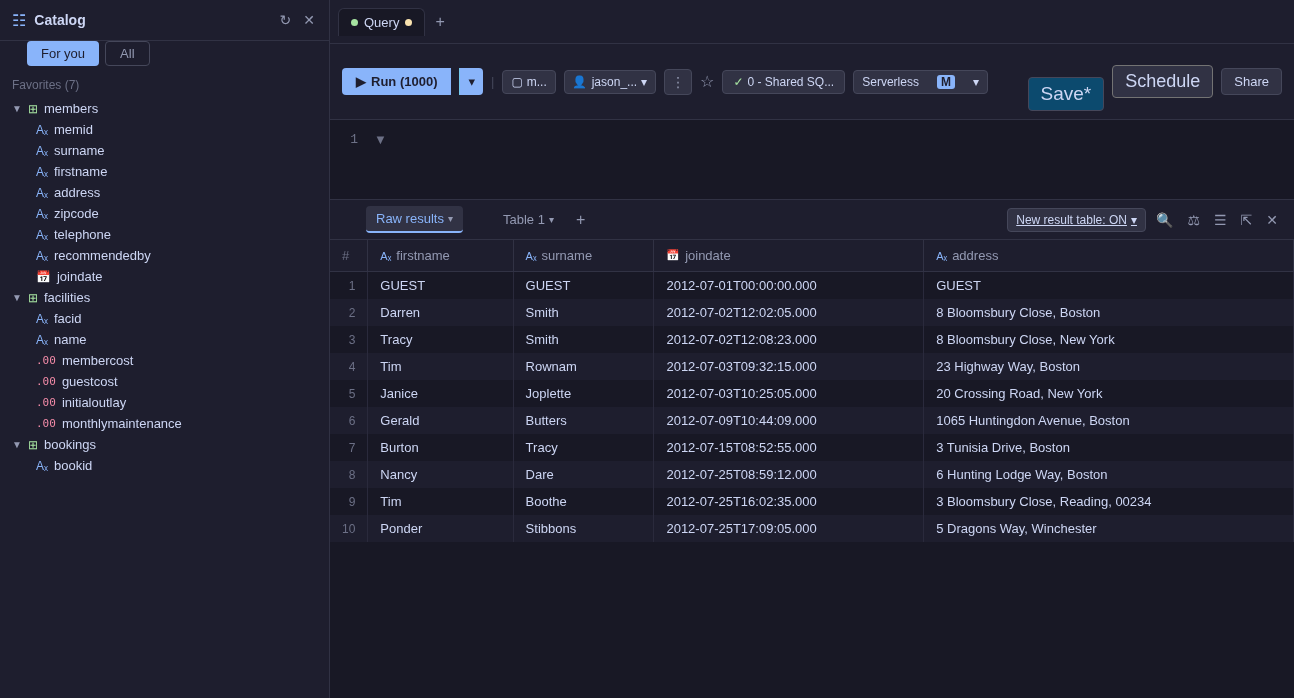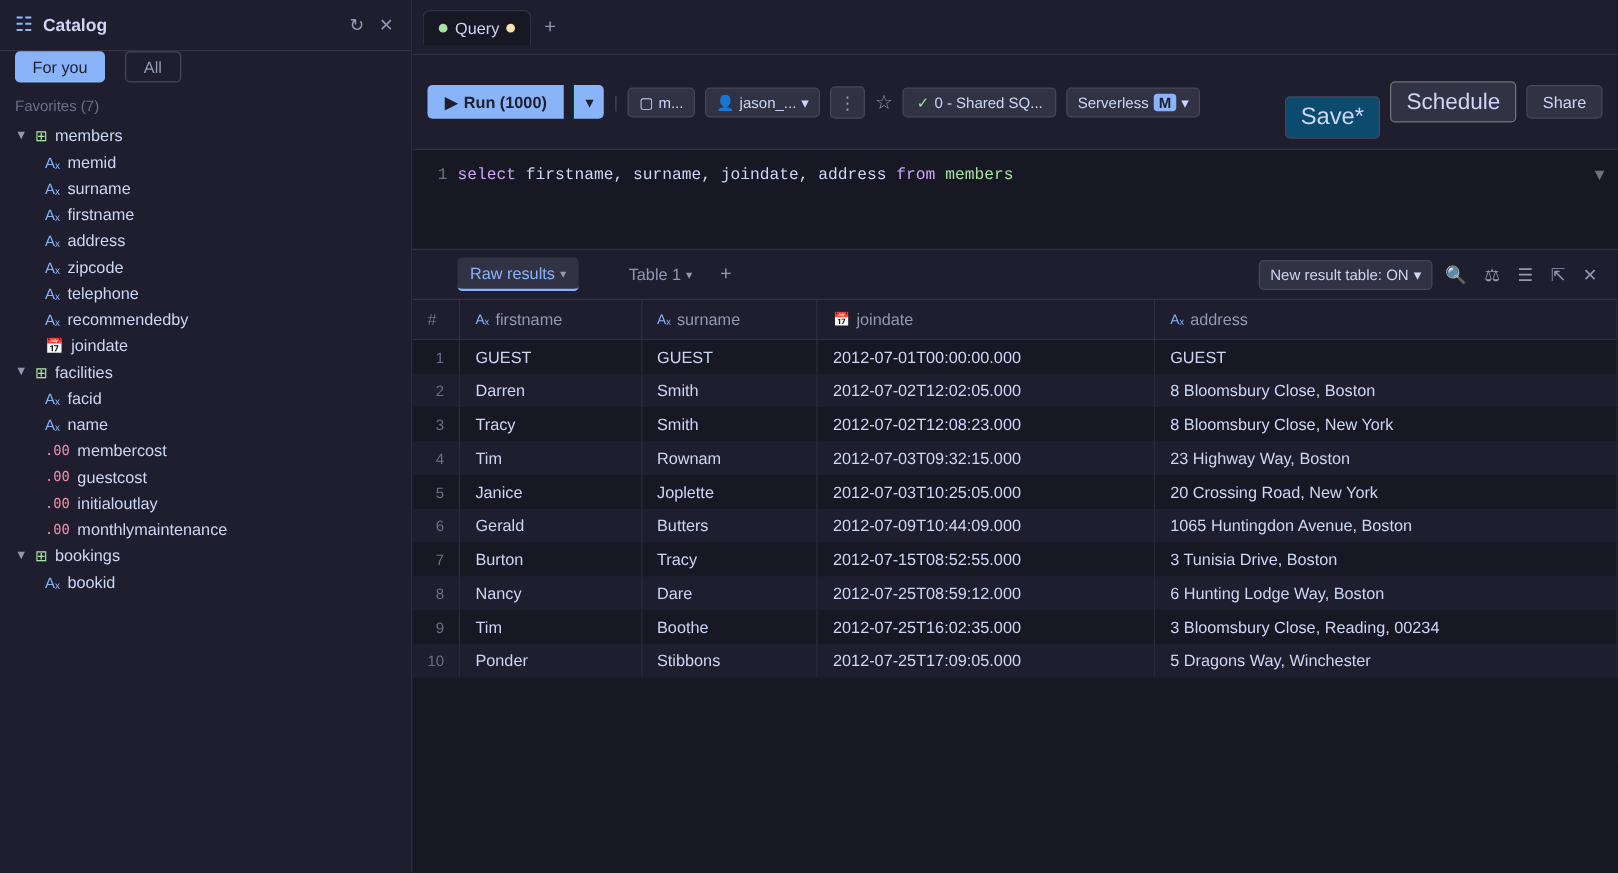--- a/index.html
+++ b/index.html
@@ -8,21 +8,21 @@
     
     .sidebar { width: 330px; min-width: 330px; background: #1e1e2e; border-right: 1px solid #313244; display: flex; flex-direction: column; height: 698px; overflow: hidden; }
     .sidebar-header { display: flex; align-items: center; justify-content: space-between; padding: 10px 12px; border-bottom: 1px solid #313244; }
     .sidebar-header-icons { display: flex; gap: 8px; }
     .icon-btn { background: none; border: none; cursor: pointer; color: #9399b2; font-size: 14px; padding: 2px; display: flex; align-items: center; }
 
     .search-box { padding: 8px 12px; }
     .search-input { width: 100%; background: #313244; border: 1px solid #45475a; border-radius: 4px; padding: 6px 10px; color: #cdd6f4; font-size: 13px; outline: none; }
     .search-input::placeholder { color: #6c7086; }
 
-    .tab-bar { display: flex; gap: 16px; padding: 0 12px 8px; }
+    .tab-bar { display: flex; gap: 6px; padding: 0 27px 8px; }
     .tab-btn { padding: 4px 14px; border-radius: 4px; border: none; cursor: pointer; font-size: 13px; font-weight: 500; }
     .tab-btn.active { background: #89b4fa; color: #1e1e2e; }
     .tab-btn.inactive { background: transparent; color: #9399b2; border: 1px solid #45475a; }
 
     .favorites-label { padding: 4px 12px 6px; font-size: 12px; color: #6c7086; font-weight: 500; }
 
     .tree { overflow-y: auto; flex: 1; padding-bottom: 12px; }
     .tree-item { display: flex; align-items: center; gap: 6px; padding: 3px 12px; cursor: pointer; color: #cdd6f4; font-size: 13px; }
     .tree-item .chevron { color: #9399b2; font-size: 10px; }
     .tree-item .item-icon { color: #89b4fa; font-size: 12px; }
@@ -44,21 +44,21 @@
 
     
     .toolbar { display: flex; align-items: center; gap: 8px; padding: 8px 12px; background: #1e1e2e; border-bottom: 1px solid #313244; }
     .run-btn { display: flex; align-items: center; background: #89b4fa; color: #1e1e2e; border: none; border-radius: 4px 0 0 4px; padding: 6px 14px; cursor: pointer; font-size: 13px; font-weight: 600; gap: 5px; }
     .run-btn-dropdown { background: #89b4fa; color: #1e1e2e; border: none; border-radius: 0 4px 4px 0; padding: 6px 8px; cursor: pointer; font-size: 13px; border-left: 1px solid #74c7ec; }
     .toolbar-sep { color: #45475a; }
     .toolbar-item { display: flex; align-items: center; gap: 4px; color: #cdd6f4; font-size: 12px; background: #313244; border: 1px solid #45475a; border-radius: 4px; padding: 4px 8px; cursor: pointer; }
     .toolbar-star { color: #9399b2; cursor: pointer; font-size: 16px; }
     .toolbar-spacer { flex: 1; }
     .shared-badge { display: flex; align-items: center; gap: 4px; color: #cdd6f4; font-size: 12px; background: #313244; border: 1px solid #45475a; border-radius: 4px; padding: 4px 10px; cursor: pointer; }
-    .serverless-select { display: flex; align-items: center; gap: 4px; color: #cdd6f4; font-size: 12px; background: #313244; border: 1px solid #45475a; border-radius: 4px; padding: 4px 8px; cursor: pointer; }
+    .serverless-select { display: flex; align-items: center; gap: 18px; color: #cdd6f4; font-size: 12px; background: #313244; border: 1px solid #45475a; border-radius: 4px; padding: 4px 8px; cursor: pointer; }
     .save-btn { background: #0c4a6e; border: 1px solid #45475a; border-radius: 4px; padding: 5px 12px; color: #cdd6f4; cursor: pointer; font-size: 19px; margin-top: 25px; }
     .schedule-btn { background: #313244; border: 1px solid #737373; border-radius: 4px; padding: 5px 12px; color: #cdd6f4; cursor: pointer; font-size: 18px; }
     .share-btn { background: #313244; border: 1px solid #45475a; border-radius: 4px; padding: 5px 12px; color: #cdd6f4; cursor: pointer; font-size: 13px; }
 
     
     .editor-area { background: #181825; padding: 8px 0; border-bottom: 1px solid #313244; min-height: 80px; display: flex; }
     .line-numbers { padding: 4px 8px; color: #6c7086; font-family: 'Courier New', monospace; font-size: 13px; text-align: right; min-width: 36px; }
     .code-area { padding: 4px 0; font-family: 'Courier New', monospace; font-size: 13px; color: #cdd6f4; flex: 1; }
     .kw { color: #cba6f7; }
     .tbl { color: #a6e3a1; }
@@ -66,21 +66,21 @@
     
     .results-area { flex: 1; display: flex; flex-direction: column; overflow: hidden; }
 
     
     .results-toolbar { display: flex; align-items: center; padding: 6px 12px; background: #1e1e2e; border-bottom: 1px solid #313244; gap: 6px; }
     .results-tab { display: flex; align-items: center; gap: 4px; padding: 5px 10px; border-radius: 4px; cursor: pointer; font-size: 13px; margin-left: 24px; }
     .results-tab.active { background: #313244; color: #89b4fa; border-bottom: 2px solid #89b4fa; }
     .results-tab.inactive { color: #9399b2; }
     .results-tab-chevron { color: #9399b2; font-size: 10px; }
     .results-spacer { flex: 1; }
-    .new-result-select { display: flex; align-items: center; gap: 4px; color: #cdd6f4; font-size: 12px; background: #313244; border: 1px solid #45475a; border-radius: 4px; padding: 4px 8px; cursor: pointer; }
+    .new-result-select { display: flex; align-items: center; gap: 4px; color: #cdd6f4; font-size: 12px; background: #313244; border: 1px solid #45475a; border-radius: 4px; padding: 4px 8px; cursor: pointer; text-decoration: underline; }
     .results-icon-btn { background: none; border: none; color: #9399b2; cursor: pointer; font-size: 14px; padding: 4px; }
 
     
     .table-container { overflow: auto; flex: 1; }
     table { width: 100%; border-collapse: collapse; font-size: 13px; }
     thead th { background: #1e1e2e; color: #9399b2; font-weight: 500; padding: 8px 12px; border-bottom: 1px solid #313244; border-right: 1px solid #313244; text-align: left; white-space: nowrap; position: sticky; top: 0; z-index: 1; }
     thead th .col-header { display: flex; align-items: center; gap: 5px; }
     thead th .col-type-icon { color: #89b4fa; font-size: 11px; }
     thead th .row-num-th { color: #6c7086; }
     tbody tr:nth-child(even) { background: #1e1e2e; }
@@ -243,23 +243,20 @@
 
     <div class="toolbar-spacer"></div>
 
     <button class="save-btn">Save*</button>
     <button class="schedule-btn">Schedule</button>
     <button class="share-btn">Share</button>
   </div>
 
   <div class="editor-area">
     <div class="line-numbers">1</div>
-    <div class="code-area">
-      <span class="kw">select</span> <span style="color:#cdd6f4;">firstname, surname, joindate, address</span> <span class="kw">from</span> <span class="tbl">members</span>
-    </div>
     <div style="padding:4px 8px;color:#6c7086;">▼</div>
   </div>
 
   <div class="results-area">
 
     <div class="results-toolbar">
       <div class="results-tab active">
         <span>Raw results</span>
         <span class="results-tab-chevron">▾</span>
       </div>

